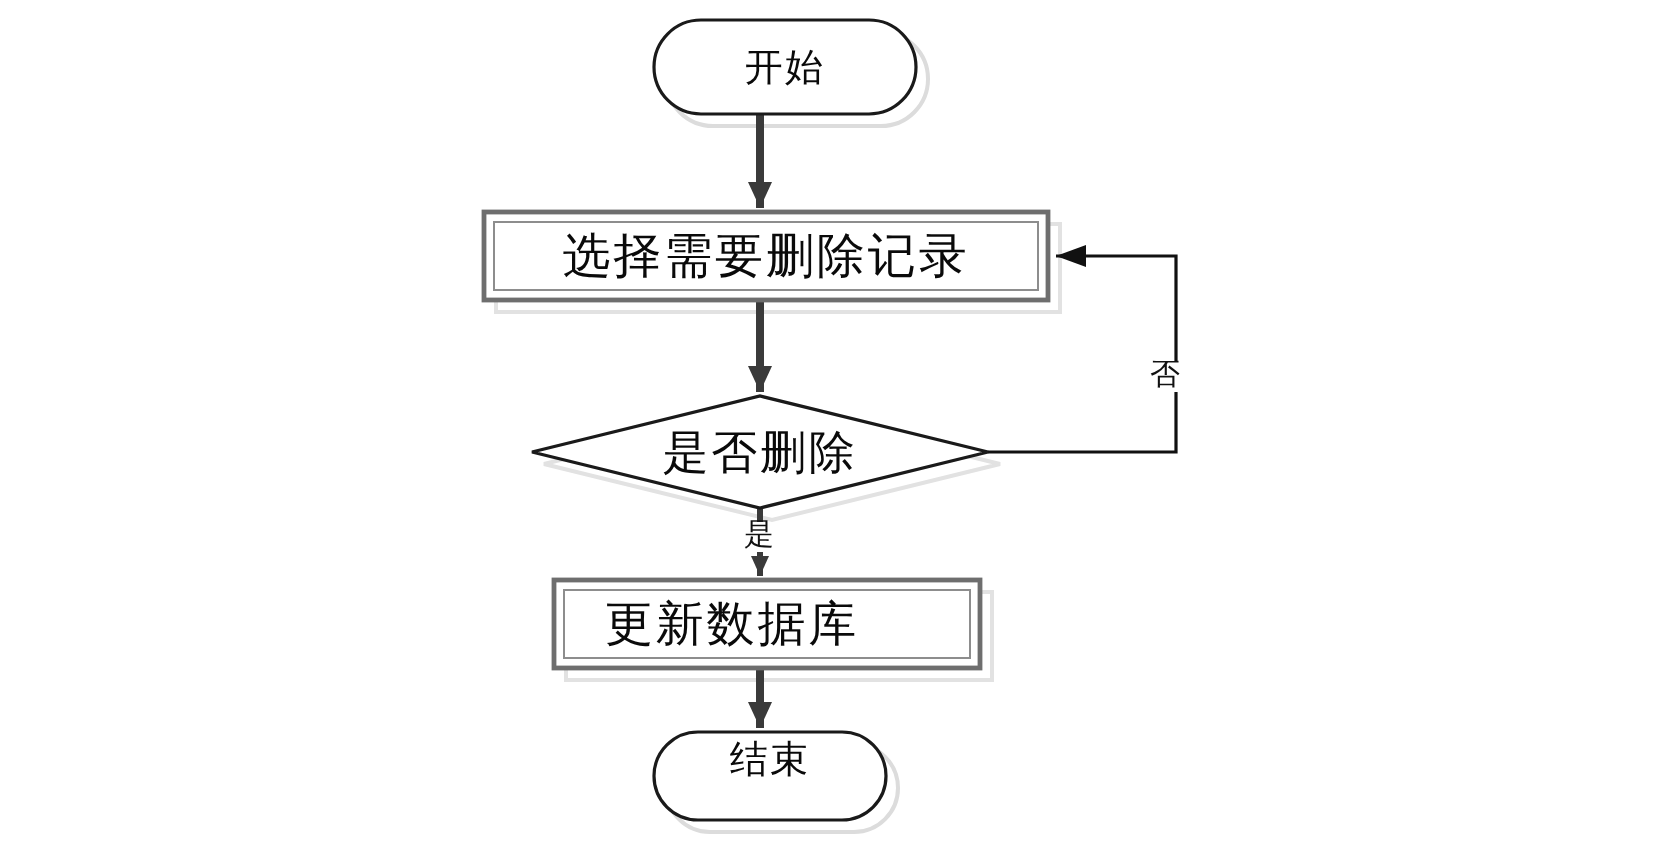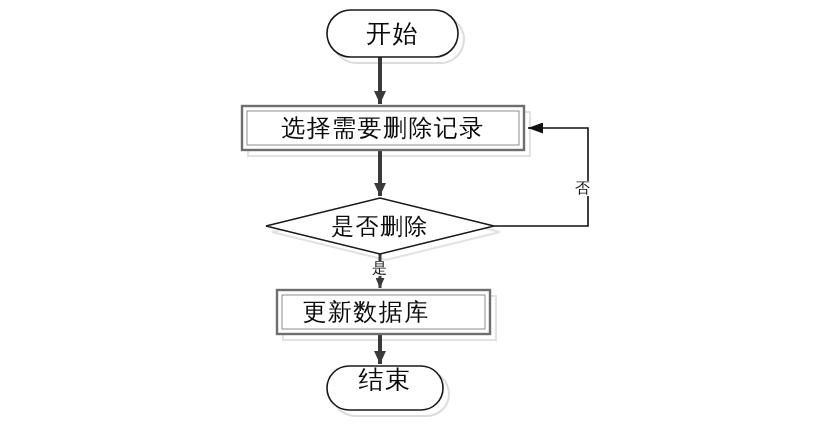--- a/index.html
+++ b/index.html
@@ -27,21 +27,21 @@
   .node-label {
     position: absolute;
     display: flex;
     align-items: center;
     justify-content: center;
     color: #0a0a0a;
     white-space: nowrap;
     letter-spacing: 0.06em;
     -webkit-font-smoothing: antialiased;
   }
-  .label-terminator { font-size: 25px; }
+  .label-terminator { font-size: 19px; }
   .label-process    { font-size: 24px; }
   .label-decision   { font-size: 23px; }
   .edge-label {
     position: absolute;
     font-size: 15px;
     color: #111111;
     background: #ffffff;
     padding: 0 1px;
     line-height: 1;
     white-space: nowrap;

